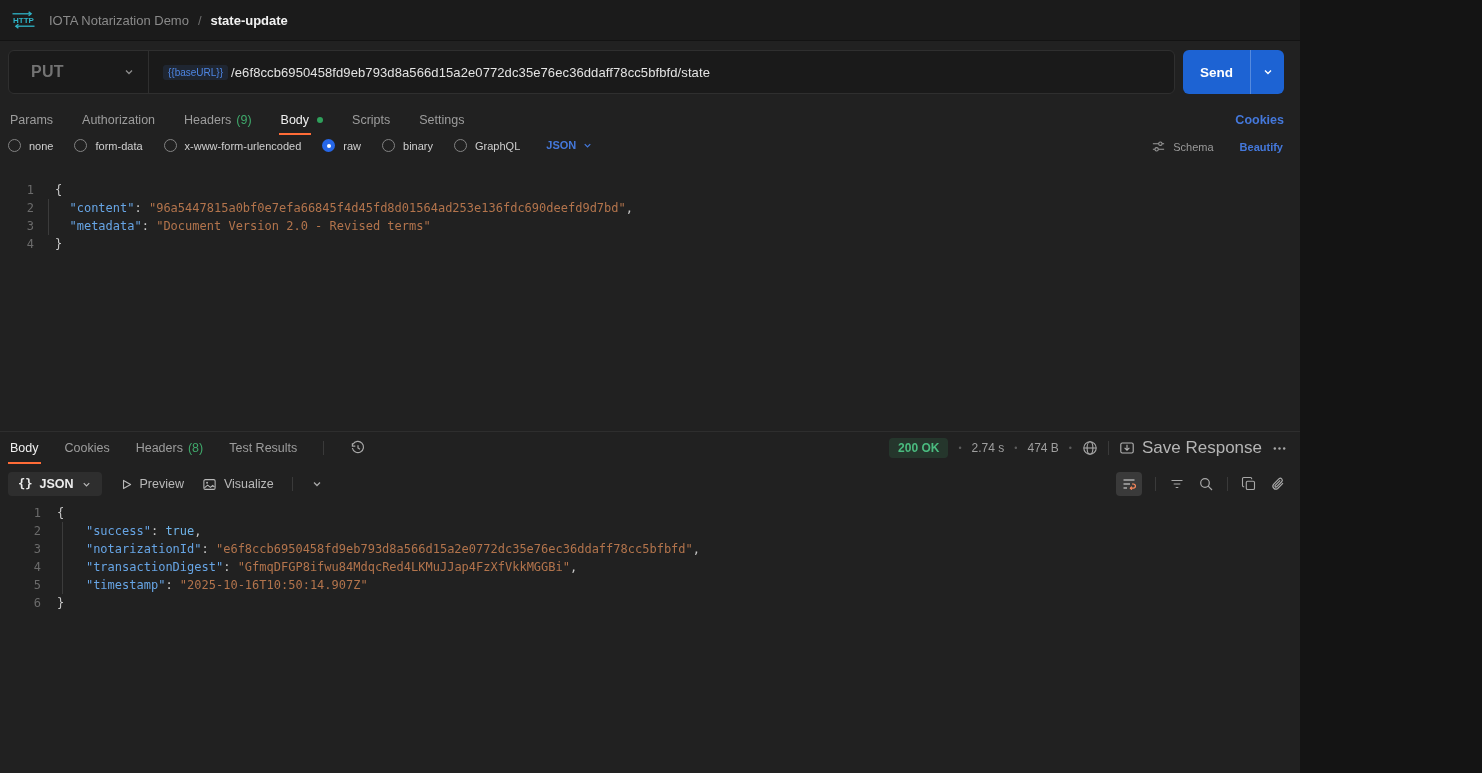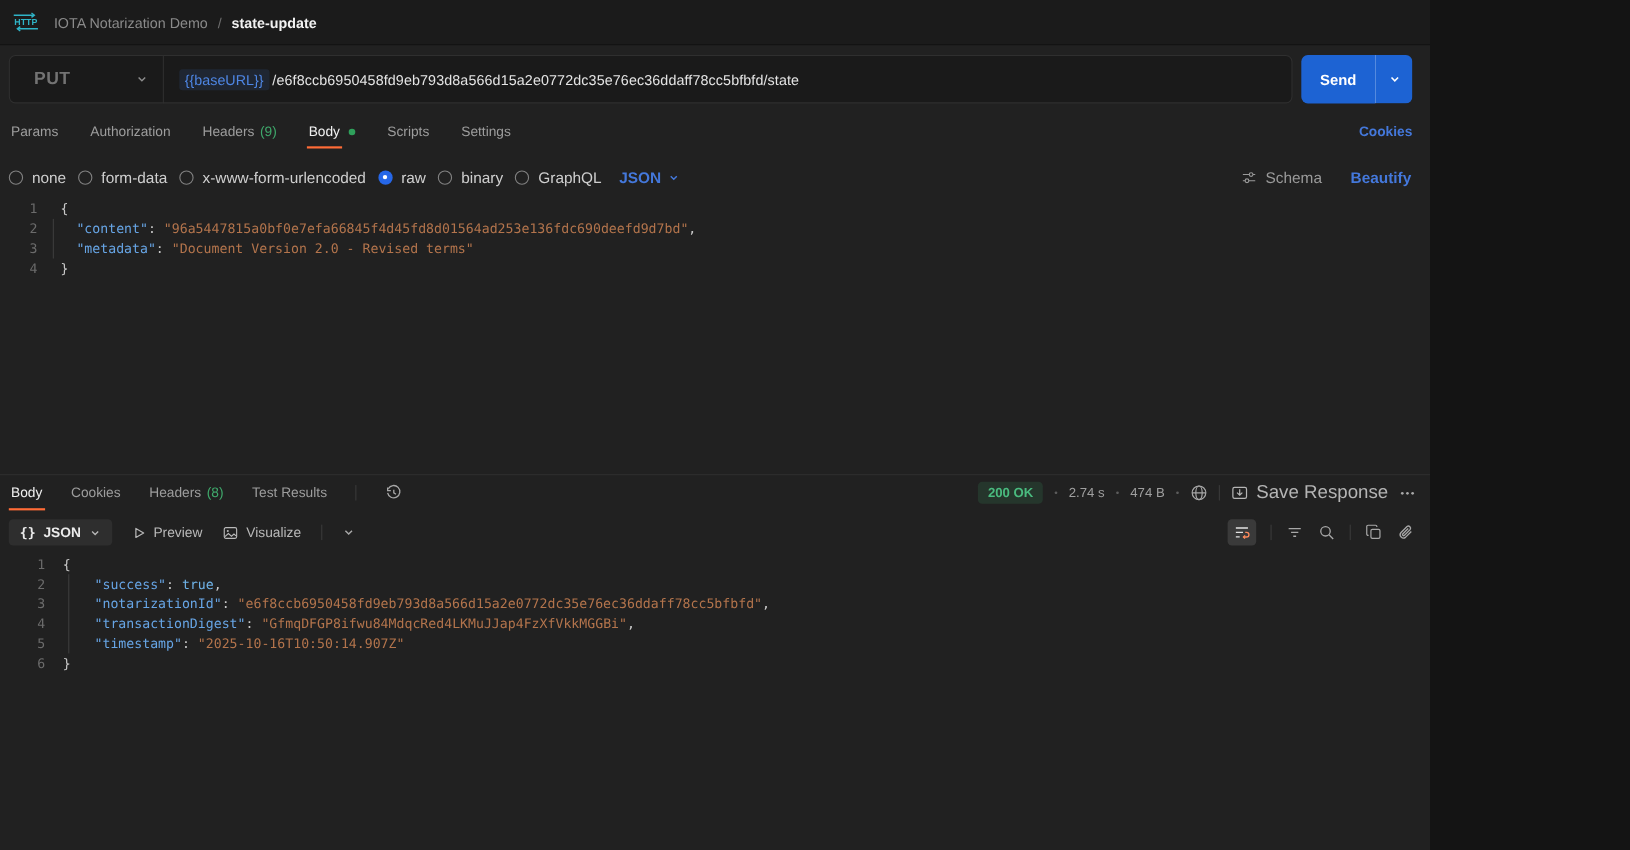--- a/index.html
+++ b/index.html
@@ -23,41 +23,41 @@
   .share-link{padding:0 11px;color:#d0d0d0;cursor:pointer}
 
   
   .url-row{position:absolute;top:49px;left:0;right:0;height:46px;display:flex;align-items:center;padding:0 16px 0 8px;gap:8px}
   .url-box{flex:1;height:44px;background:#1a1a1a;border:1px solid #2f2f2f;border-radius:6px;display:flex;align-items:center;box-sizing:border-box}
   .method-seg{width:104px;display:flex;align-items:center;justify-content:space-between;padding:0 13px 0 22px;cursor:pointer}
   .method-label{font-size:16px;font-weight:700;color:#737373;letter-spacing:.3px}
   .method-chev{color:#8d8d8d}
   .url-div{width:1px;height:44px;background:#2f2f2f}
   .url-field{display:flex;align-items:center;padding-left:14px;font-size:13px;cursor:text;flex:1}
-  .baseurl-chip{color:#4E86E4;background:rgba(78,134,228,.12);border-radius:3px;padding:2px 5px;font-size:13px}
+  .baseurl-chip{color:#4E86E4;background:rgba(78,134,228,.12);border-radius:3px;padding:2px 5px;font-size:10px}
   .url-path{color:#e4e4e4;margin-left:3px;letter-spacing:.1px}
   .send-group{display:flex;height:44px;cursor:pointer}
   .send-main{width:67px;background:#1D63D3;color:#fff;border-radius:6px 0 0 6px;font-size:13.5px;font-weight:600;
              display:flex;align-items:center;justify-content:center}
   .send-chev{width:33px;background:#1D63D3;border-radius:0 6px 6px 0;border-left:1px solid rgba(255,255,255,.25);
              display:flex;align-items:center;justify-content:center;color:#fff}
 
   
   .req-tabs{position:absolute;top:104px;left:0;right:0;height:31px;display:flex;align-items:center;padding-left:10px;gap:29px;
             font-size:12.5px;color:#9d9d9d}
   .tab{display:flex;align-items:center;height:100%;cursor:pointer;position:relative}
   .tab .cnt{color:#3FA86B;margin-left:5px}
   .tab-label-active{color:#f0f0f0;position:relative;height:100%;display:flex;align-items:center}
   .tab-label-active::after{content:"";position:absolute;left:-2px;right:-2px;bottom:0;height:2px;background:#FF6C37}
   .body-dot{width:6px;height:6px;border-radius:50%;background:#2FA05B;margin-left:8px}
   .cookies-link{margin-left:auto;margin-right:16px;color:#4478DB;font-weight:600;cursor:pointer}
 
   
-  .modes{position:absolute;top:139px;left:0;right:0;height:30px;display:flex;align-items:flex-end;padding-left:8px;gap:11px;
-         font-size:14px;color:#cfcfcf}
+  .modes{position:absolute;top:139px;left:0;right:0;height:30px;display:flex;align-items:flex-start;padding-left:8px;gap:21px;
+         font-size:11px;color:#cfcfcf}
   .mode{display:flex;align-items:center;gap:8px;cursor:pointer}
   .radio{width:13px;height:13px;border-radius:50%;border:1px solid #828282;box-sizing:border-box;position:relative}
   .radio.sel{border:none;background:#2667E8}
   .radio.sel::after{content:"";position:absolute;left:4.5px;top:4.5px;width:4px;height:4px;border-radius:50%;background:#fff}
   .lang-dd{display:flex;align-items:center;gap:6px;color:#4478DB;font-weight:600;margin-left:5px;cursor:pointer}
   .modes-right{margin-left:auto;display:flex;align-items:center;gap:26px;margin-right:17px}
   .schema-btn{display:flex;align-items:center;gap:7px;color:#9a9a9a;cursor:pointer}
   .beautify-btn{color:#4478DB;font-weight:600;cursor:pointer}
 
   

